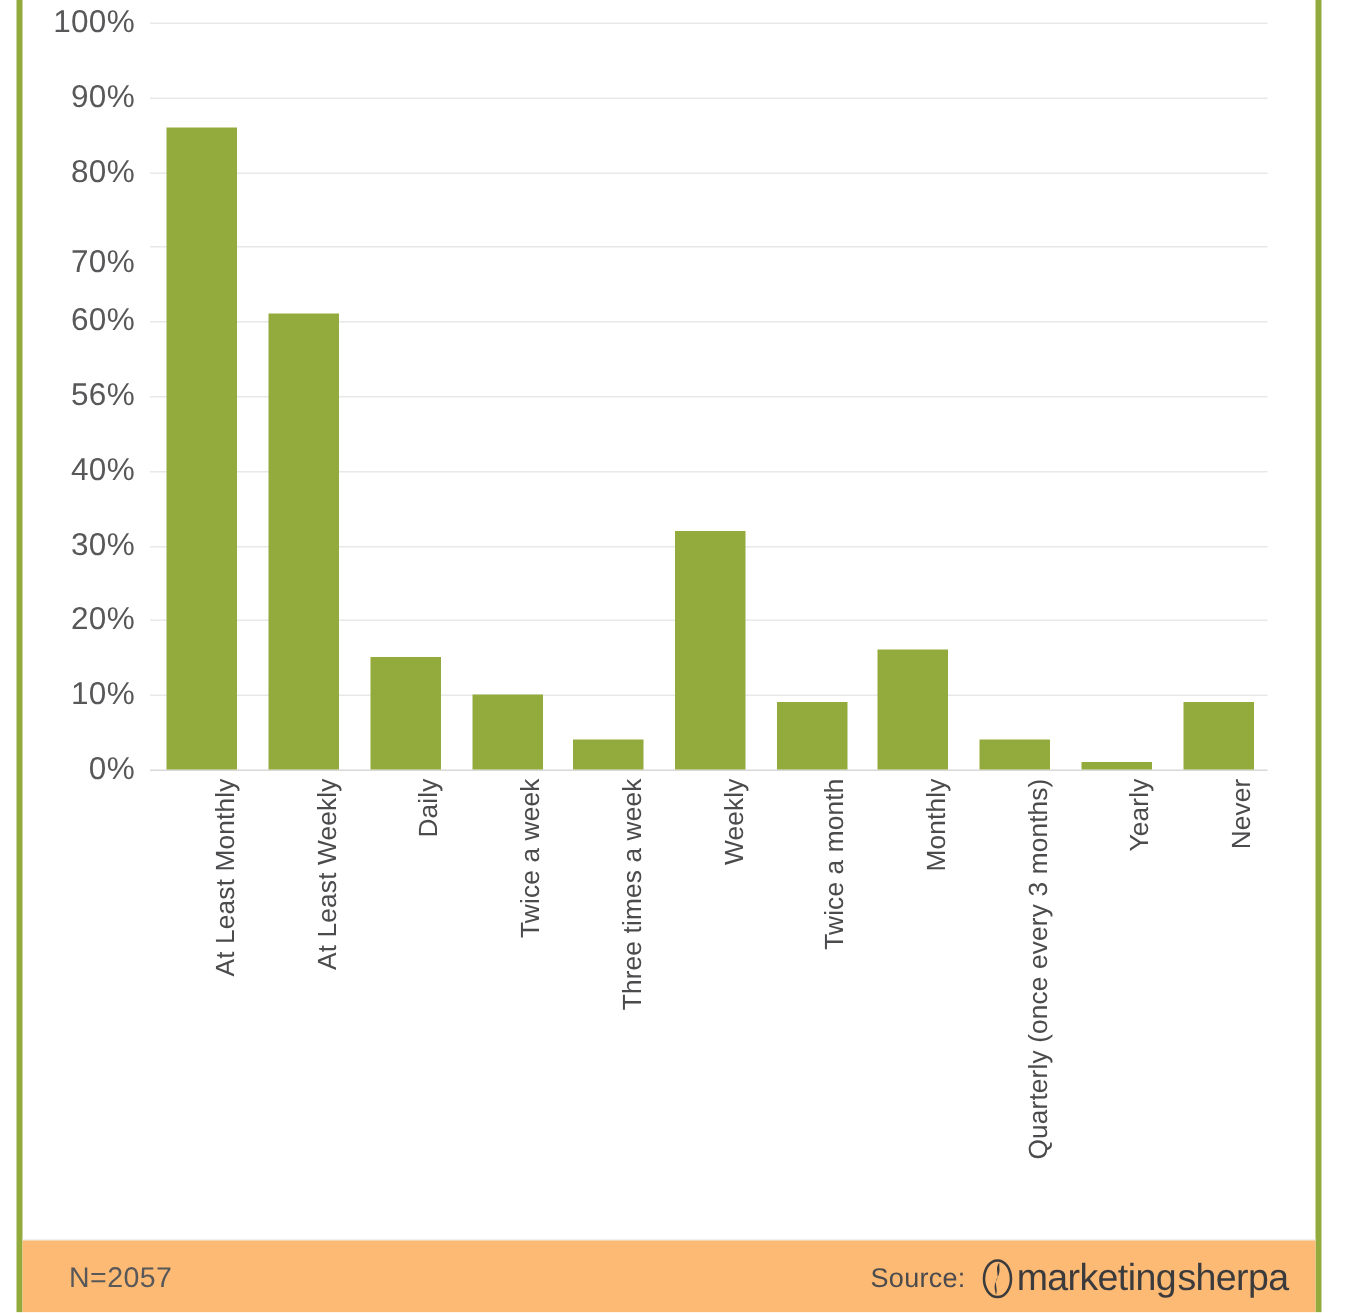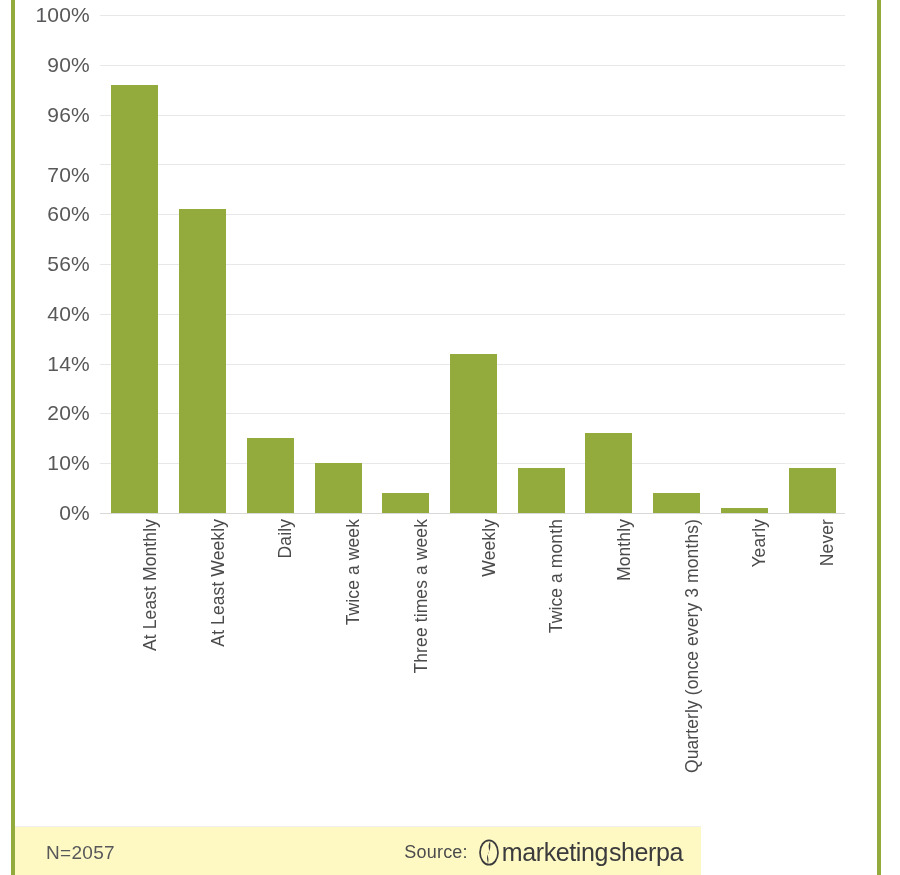--- a/index.html
+++ b/index.html
@@ -104,23 +104,23 @@
     white-space: nowrap;
     line-height: 1;
     letter-spacing: .1px;
   }
 
   
   #footer {
     position: absolute;
     left: 15px;
     top: 826px;
-    width: 686px;
+    width: 862px;
     height: 49px;
-    background: #fef9c3;
+    background: #fdba74;
     border-top: 1px solid #efefee;
     box-sizing: border-box;
   }
   #sample-size {
     position: absolute;
     left: 31px;
     top: 15px;
     font-size: 19px;
     color: #58585a;
     letter-spacing: .3px;
@@ -157,26 +157,26 @@
 
 <div id="chart-card">
 
   <div class="edge-rule left"></div>
   <div class="edge-rule right"></div>
 
   <div id="y-axis">
       <div class="ytick-label" style="top: 487px;">0%</div>
       <div class="ytick-label" style="top: 437.2px; text-align: right;">10%</div>
       <div class="ytick-label" style="top: 387.4px;">20%</div>
-      <div class="ytick-label" style="top: 337.6px;">14%</div>
+      <div class="ytick-label" style="top: 337.6px;">30%</div>
       <div class="ytick-label" style="top: 287.8px;">40%</div>
       <div class="ytick-label" style="top: 238px;">56%</div>
       <div class="ytick-label" style="top: 188.2px; text-align: right;">60%</div>
       <div class="ytick-label" style="top: 149px;">70%</div>
-      <div class="ytick-label" style="top: 88.6px;">96%</div>
+      <div class="ytick-label" style="top: 88.6px;">80%</div>
       <div class="ytick-label" style="top: 38.8px;">90%</div>
       <div class="ytick-label" style="top: -11px;">100%</div>
     </div>
 
   <div id="plot-area">
       <div class="gridline axis-base" style="top: 498px;"></div>
       <div class="gridline" style="top: 448.2px;"></div>
       <div class="gridline" style="top: 398.4px;"></div>
       <div class="gridline" style="top: 348.6px;"></div>
       <div class="gridline" style="top: 298.8px;"></div>

